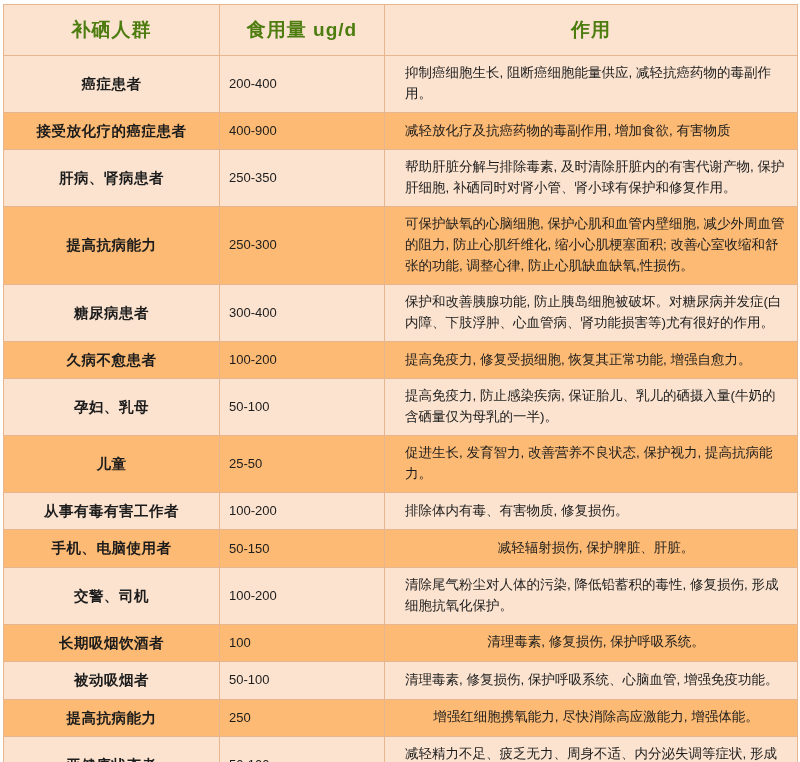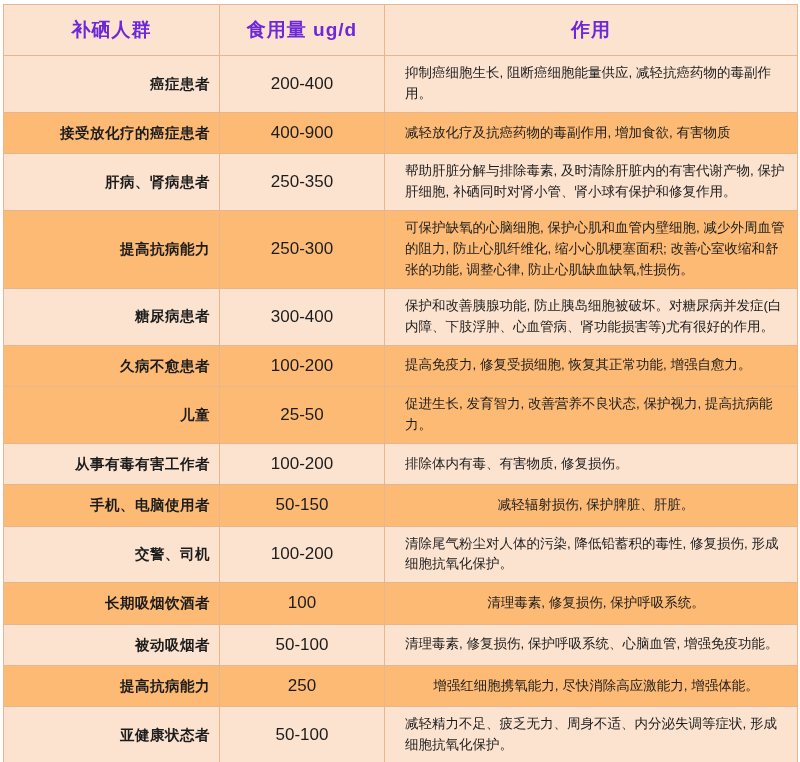--- a/index.html
+++ b/index.html
@@ -36,40 +36,39 @@
     vertical-align: middle;
   }
   thead th {
     background: #fbe3d0;
     font-size: 19px;
     font-weight: bold;
     text-align: center;
     height: 46px;
     padding: 2px 4px;
     letter-spacing: 1px;
-    color: #6d28d9;
+    color: #4d7c0f;
   }
   tbody td {
     padding: 7px 9px;
     font-size: 13.5px;
     line-height: 1.55;
     color: #1c1c1c;
   }
   tbody tr.odd td { background: #fbe3d0; }
   tbody tr.even td { background: #fdba74; }
 
   td.group {
-    text-align: right;
+    text-align: center;
     font-weight: bold;
     font-size: 14.5px;
     letter-spacing: 0.5px;
   }
   td.dose {
-    text-align: center;
-    font-size: 17px;
+    font-size: 13px;
     font-family: "Liberation Sans", sans-serif;
   }
   td.effect {
     text-align: left;
     padding-left: 20px;
     padding-right: 10px;
   }
   td.effect.center {
     text-align: center;
     margin-top: 23px;
@@ -116,20 +115,25 @@
         <tr class="odd">
           <td class="group">糖尿病患者</td>
           <td class="dose">300-400</td>
           <td class="effect">保护和改善胰腺功能, 防止胰岛细胞被破坏。对糖尿病并发症(白内障、下肢浮肿、心血管病、肾功能损害等)尤有很好的作用。</td>
         </tr>
         <tr class="even">
           <td class="group">久病不愈患者</td>
           <td class="dose">100-200</td>
           <td class="effect">提高免疫力, 修复受损细胞, 恢复其正常功能, 增强自愈力。</td>
         </tr>
+        <tr class="odd">
+          <td class="group">孕妇、乳母</td>
+          <td class="dose">50-100</td>
+          <td class="effect">提高免疫力, 防止感染疾病, 保证胎儿、乳儿的硒摄入量(牛奶的含硒量仅为母乳的一半)。</td>
+        </tr>
         <tr class="even">
           <td class="group">儿童</td>
           <td class="dose">25-50</td>
           <td class="effect">促进生长, 发育智力, 改善营养不良状态, 保护视力, 提高抗病能力。</td>
         </tr>
         <tr class="odd">
           <td class="group">从事有毒有害工作者</td>
           <td class="dose">100-200</td>
           <td class="effect">排除体内有毒、有害物质, 修复损伤。</td>
         </tr>

